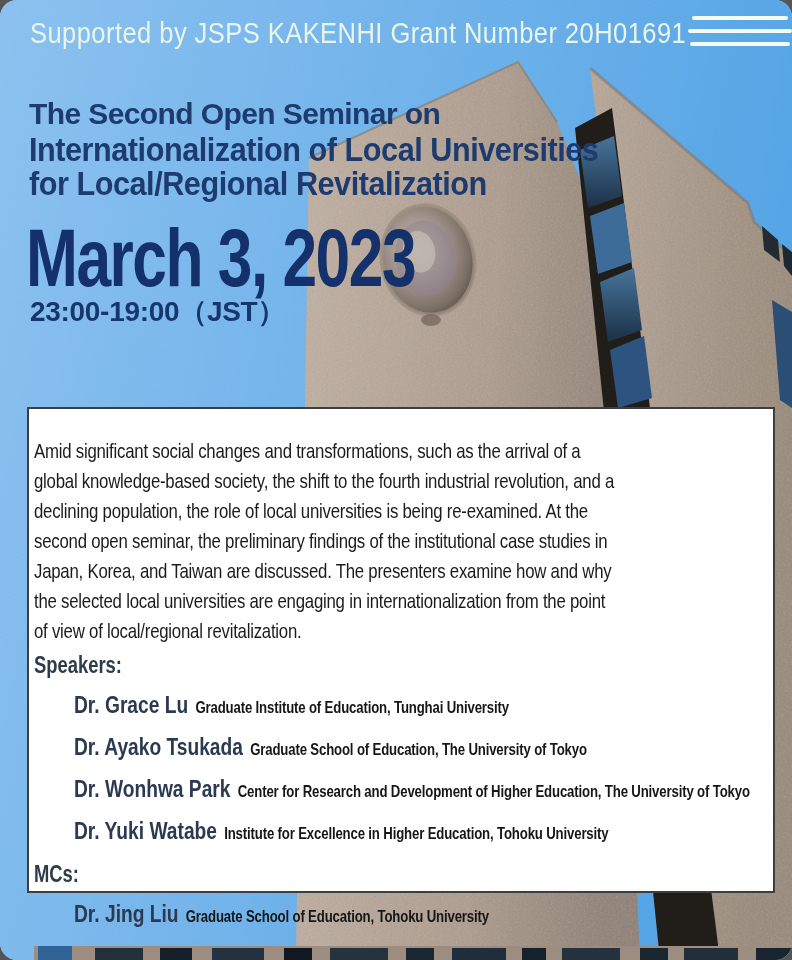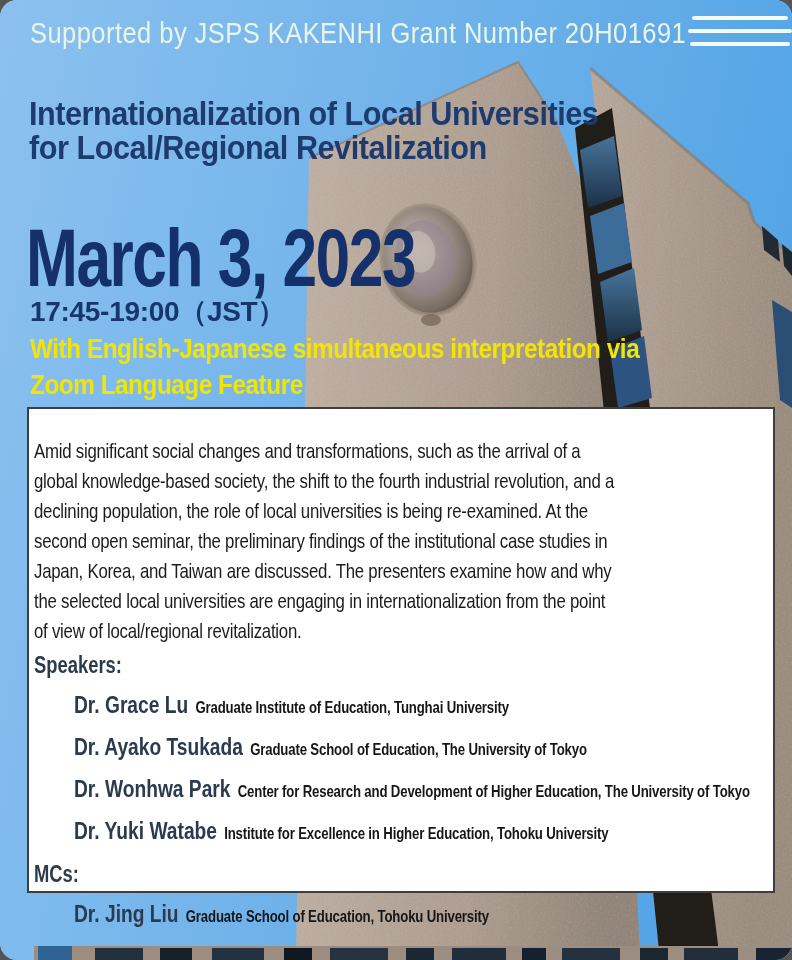--- a/index.html
+++ b/index.html
@@ -152,30 +152,27 @@
 
   <div class="txt banner">Supported by JSPS KAKENHI Grant Number 20H01691</div>
 
   <div class="txt lines">
     <div class="bar b1"></div>
     <div class="bar b2"></div>
     <div class="bar b3"></div>
   </div>
 
   <div class="txt title">
+    <div class="t1">The Second Open Seminar on</div>
     <div class="t2">Internationalization of Local Universities</div>
     <div class="t3">for Local/Regional Revitalization</div>
   </div>
 
   <div class="txt date">March 3, 2023</div>
-  <div class="txt time">17:45-19:00（JST）</div>
-  <div class="txt interp">
-    <div>With English-Japanese simultaneous interpretation via</div>
-    <div>Zoom Language Feature</div>
-  </div>
+  <div class="txt time">23:00-19:00（JST）</div>
 
   <div class="txt panel">
     <div>
       <div class="abs-line">Amid significant social changes and transformations, such as the arrival of a</div>
       <div class="abs-line">global knowledge-based society, the shift to the fourth industrial revolution, and a</div>
       <div class="abs-line">declining population, the role of local universities is being re-examined. At the</div>
       <div class="abs-line">second open seminar, the preliminary findings of the institutional case studies in</div>
       <div class="abs-line">Japan, Korea, and Taiwan are discussed. The presenters examine how and why</div>
       <div class="abs-line">the selected local universities are engaging in internationalization from the point</div>
       <div class="abs-line">of view of local/regional revitalization.</div>

